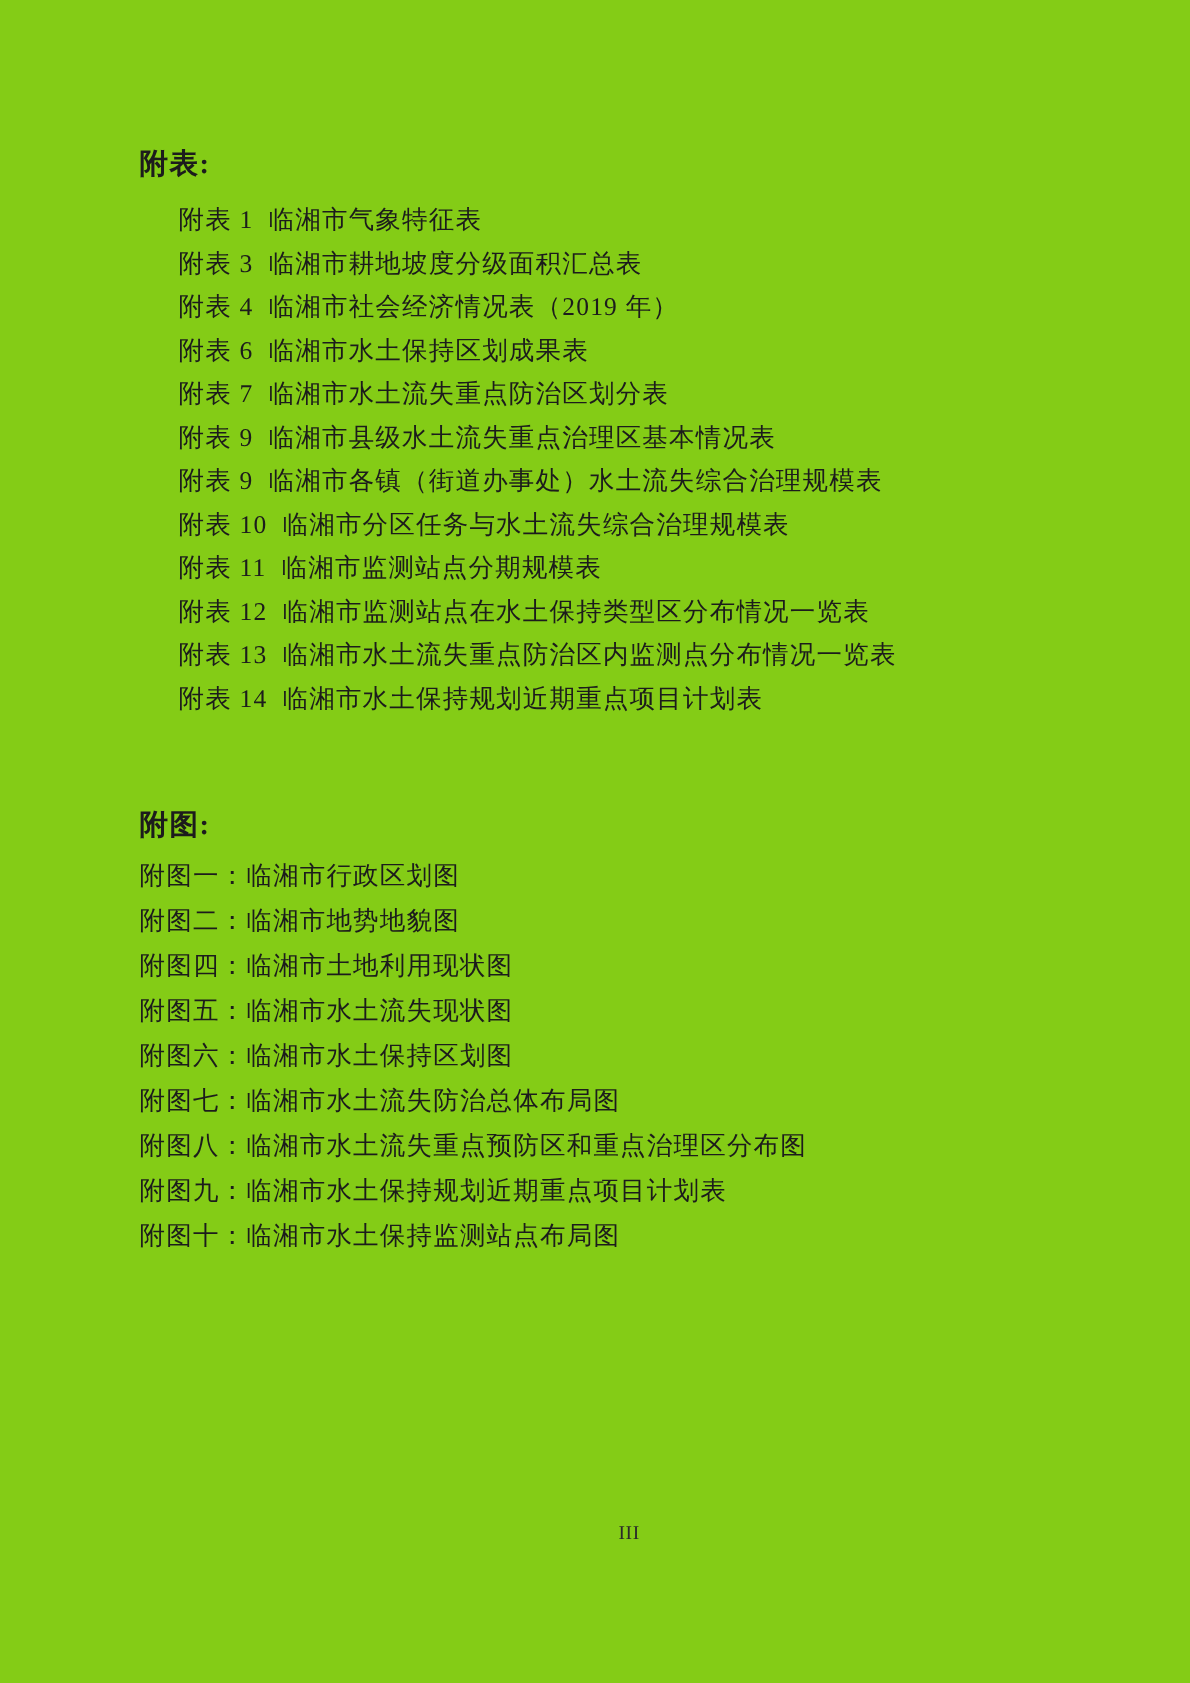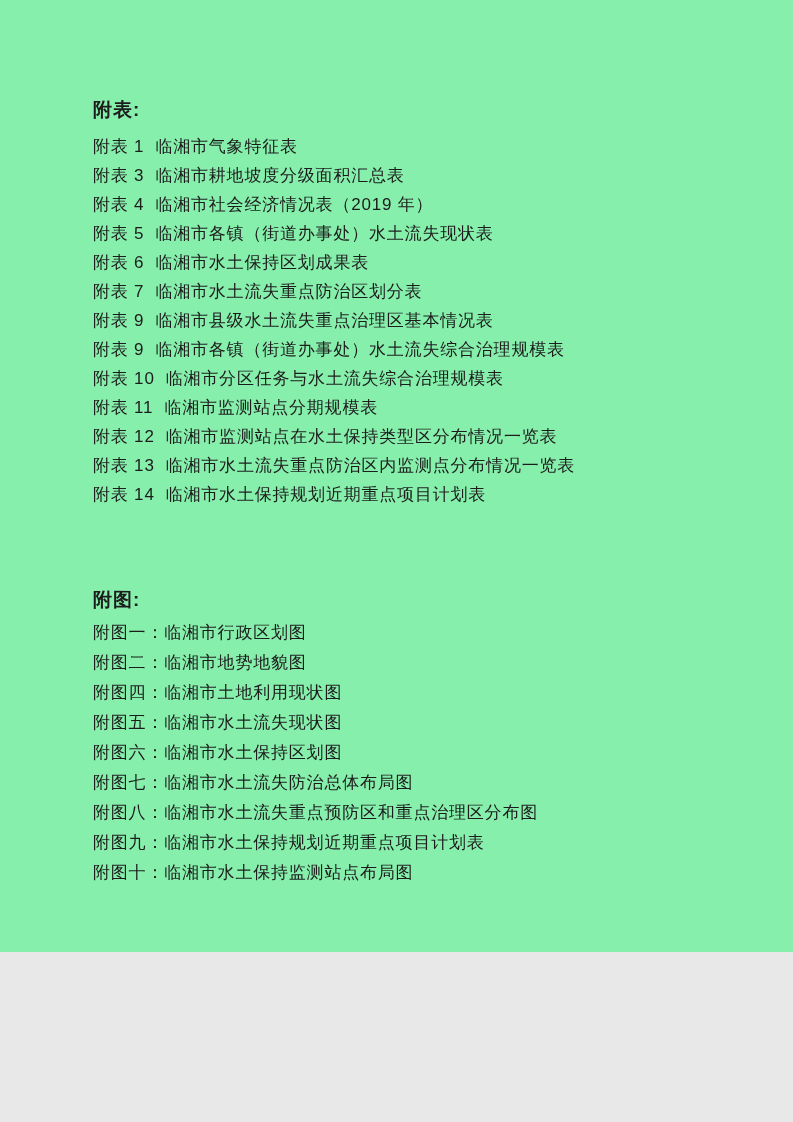--- a/index.html
+++ b/index.html
@@ -3,24 +3,24 @@
 <meta charset="utf-8">
 <style>
   html, body {
     margin: 0;
     padding: 0;
     background: #e8e8e8;
   }
   .page {
     position: relative;
     width: 793px;
-    height: 952px;
+    height: 1122px;
     margin: 0 auto;
-    background: #86efac;
-    font-family: Liberation Sans, sans-serif;
+    background: #84cc16;
+    font-family: Liberation Serif, serif;
     color: #1c1c1c;
     overflow: hidden;
   }
   .content {
     position: absolute;
     left: 93px;
     top: 99px;
     right: 50px;
   }
   .section-heading {
@@ -32,29 +32,30 @@
   }
   .doc-list {
     margin: 0;
     padding: 0;
   }
   .tables-list .doc-line {
     font-size: 17px;
     line-height: 29px;
     letter-spacing: 0.8px;
     white-space: pre;
+    margin-left: 26px;
   }
   .figures-list .doc-line {
     font-size: 17px;
     line-height: 30px;
     letter-spacing: 0.8px;
     white-space: pre;
   }
   .figures-section {
-    margin-top: 80px;
+    margin-top: 60px;
   }
   .figures-section .section-heading {
     margin-bottom: 7px;
   }
   .page-number {
     position: absolute;
     left: 0;
     right: 0;
     top: 1014px;
     text-align: center;
@@ -69,21 +70,20 @@
 
 <div class="page">
   <div class="content">
 
     <section class="tables-section">
       <h2 class="section-heading">附表:</h2>
       <div class="doc-list tables-list">
         <div class="doc-line">附表 1  临湘市气象特征表</div>
         <div class="doc-line">附表 3  临湘市耕地坡度分级面积汇总表</div>
         <div class="doc-line">附表 4  临湘市社会经济情况表（2019 年）</div>
-        <div class="doc-line">附表 5  临湘市各镇（街道办事处）水土流失现状表</div>
         <div class="doc-line">附表 6  临湘市水土保持区划成果表</div>
         <div class="doc-line">附表 7  临湘市水土流失重点防治区划分表</div>
         <div class="doc-line">附表 9  临湘市县级水土流失重点治理区基本情况表</div>
         <div class="doc-line">附表 9  临湘市各镇（街道办事处）水土流失综合治理规模表</div>
         <div class="doc-line">附表 10  临湘市分区任务与水土流失综合治理规模表</div>
         <div class="doc-line">附表 11  临湘市监测站点分期规模表</div>
         <div class="doc-line">附表 12  临湘市监测站点在水土保持类型区分布情况一览表</div>
         <div class="doc-line">附表 13  临湘市水土流失重点防治区内监测点分布情况一览表</div>
         <div class="doc-line">附表 14  临湘市水土保持规划近期重点项目计划表</div>
       </div>

